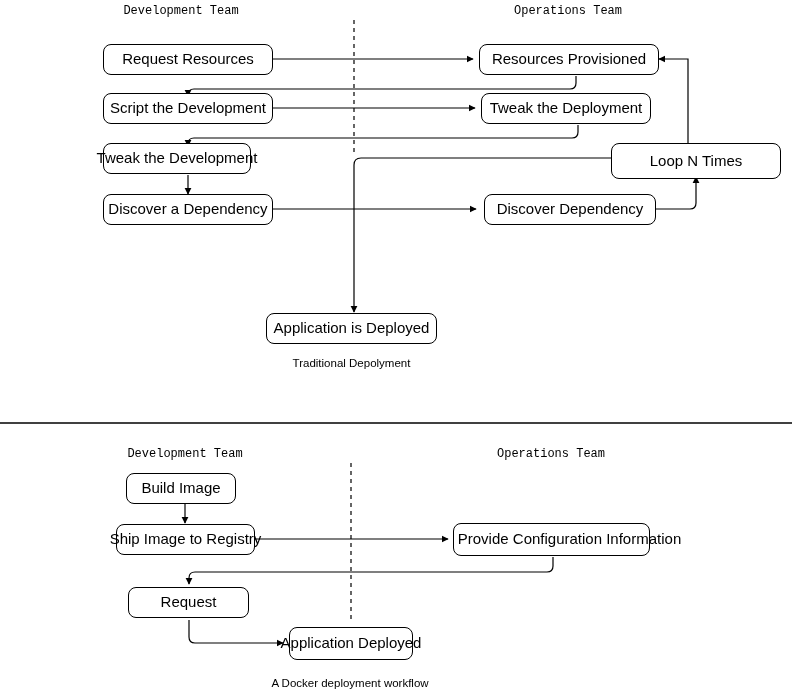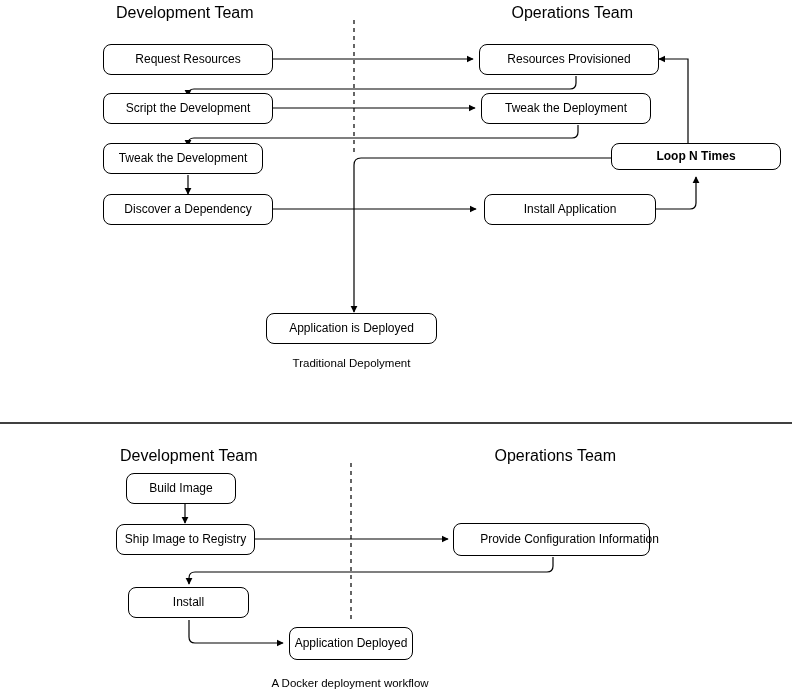--- a/index.html
+++ b/index.html
@@ -29,31 +29,32 @@
   }
   .node {
     position: absolute;
     box-sizing: border-box;
     border: 1px solid #000000;
     border-radius: 8px;
     background: #ffffff;
     display: flex;
     align-items: center;
     justify-content: center;
-    font-size: 12px;
+    font-size: 15px;
     line-height: 1.1;
     color: #000000;
     white-space: nowrap;
   }
   .swimlane-label {
     position: absolute;
-    font-size: 16px;
+    font-size: 12px;
     color: #000000;
     white-space: nowrap;
-    text-align: right;
+    text-align: center;
+    font-family: Liberation Mono, monospace;
   }
   .caption {
     position: absolute;
     font-size: 11.5px;
     color: #000000;
     white-space: nowrap;
     text-align: center;
   }
 </style>
 </head>
@@ -102,44 +103,44 @@
     <path d="M 189 620 L 189 637 Q 189 643 195 643 L 283 643" fill="none" stroke="#000000" stroke-width="1.2" marker-end="url(#arrow)"></path>
   </svg>
 
   <div class="swimlane-label" style="left:116px; top:4px; width:130px;">Development Team</div>
   <div class="swimlane-label" style="left:503px; top:4px; width:130px;">Operations Team</div>
 
   <div class="node" style="left:103px; top:44px; width:170px; height:31px;">Request Resources</div>
 
   <div class="node" style="left:103px; top:93px; width:170px; height:31px;">Script the Development</div>
 
-  <div class="node" style="left:103px; top:143px; width:160px; height:31px;">Tweak the Development</div>
+  <div class="node" style="left:103px; top:143px; width:148px; height:31px;">Tweak the Development</div>
 
   <div class="node" style="left:103px; top:194px; width:170px; height:31px;">Discover a Dependency</div>
 
   <div class="node" style="left:479px; top:44px; width:180px; height:31px;">Resources Provisioned</div>
 
   <div class="node" style="left:481px; top:93px; width:170px; height:31px;">Tweak the Deployment</div>
 
-  <div class="node" style="left:611px; top:143px; width:170px; height:27px;font-weight:bold;">Loop N Times</div>
+  <div class="node" style="left:611px; top:143px; width:170px; height:36px;">Loop N Times</div>
 
-  <div class="node" style="left:484px; top:194px; width:172px; height:31px;">Install Application</div>
+  <div class="node" style="left:484px; top:194px; width:172px; height:31px;">Discover Dependency</div>
 
   <div class="node" style="left:266px; top:313px; width:171px; height:31px;text-align:right;">Application is Deployed</div>
 
   <div class="caption" style="left:266px; top:357px; width:171px;">Traditional Depolyment</div>
 
   <div class="swimlane-label" style="left:120px; top:447px; width:130px;">Development Team</div>
   <div class="swimlane-label" style="left:486px; top:447px; width:130px;">Operations Team</div>
 
   <div class="node" style="left:126px; top:473px; width:110px; height:31px;">Build Image</div>
 
   <div class="node" style="left:116px; top:524px; width:139px; height:31px;">Ship Image to Registry</div>
 
   <div class="node" style="left:453px; top:523px; width:197px; height:33px;padding-left:36px;">Provide Configuration Information</div>
 
-  <div class="node" style="left:128px; top:587px; width:121px; height:31px;">Install</div>
+  <div class="node" style="left:128px; top:587px; width:121px; height:31px;">Request</div>
 
   <div class="node" style="left:289px; top:627px; width:124px; height:33px;">Application Deployed</div>
 
   <div class="caption" style="left:250px; top:677px; width:200px;">A Docker deployment workflow</div>
 
 </div>
 
 </body></html>

